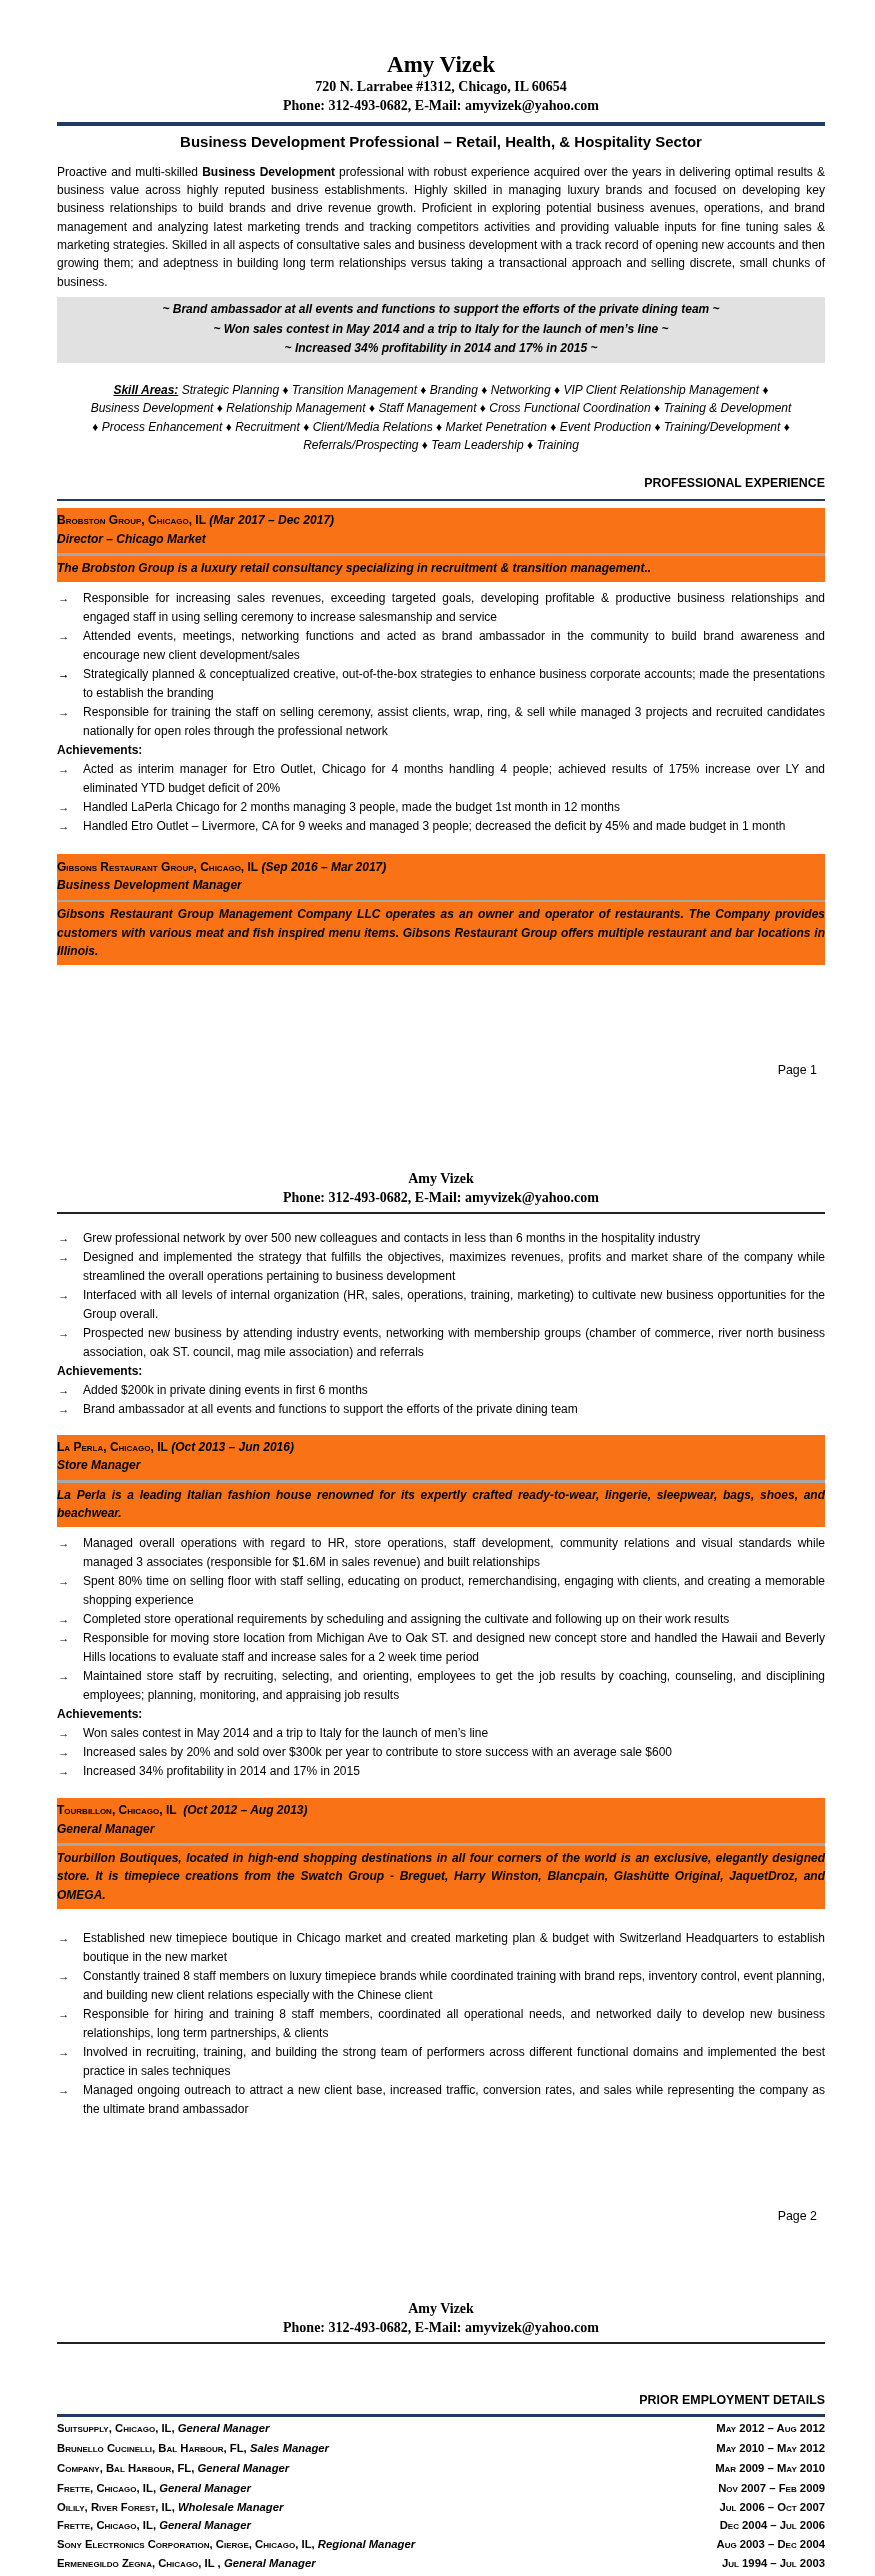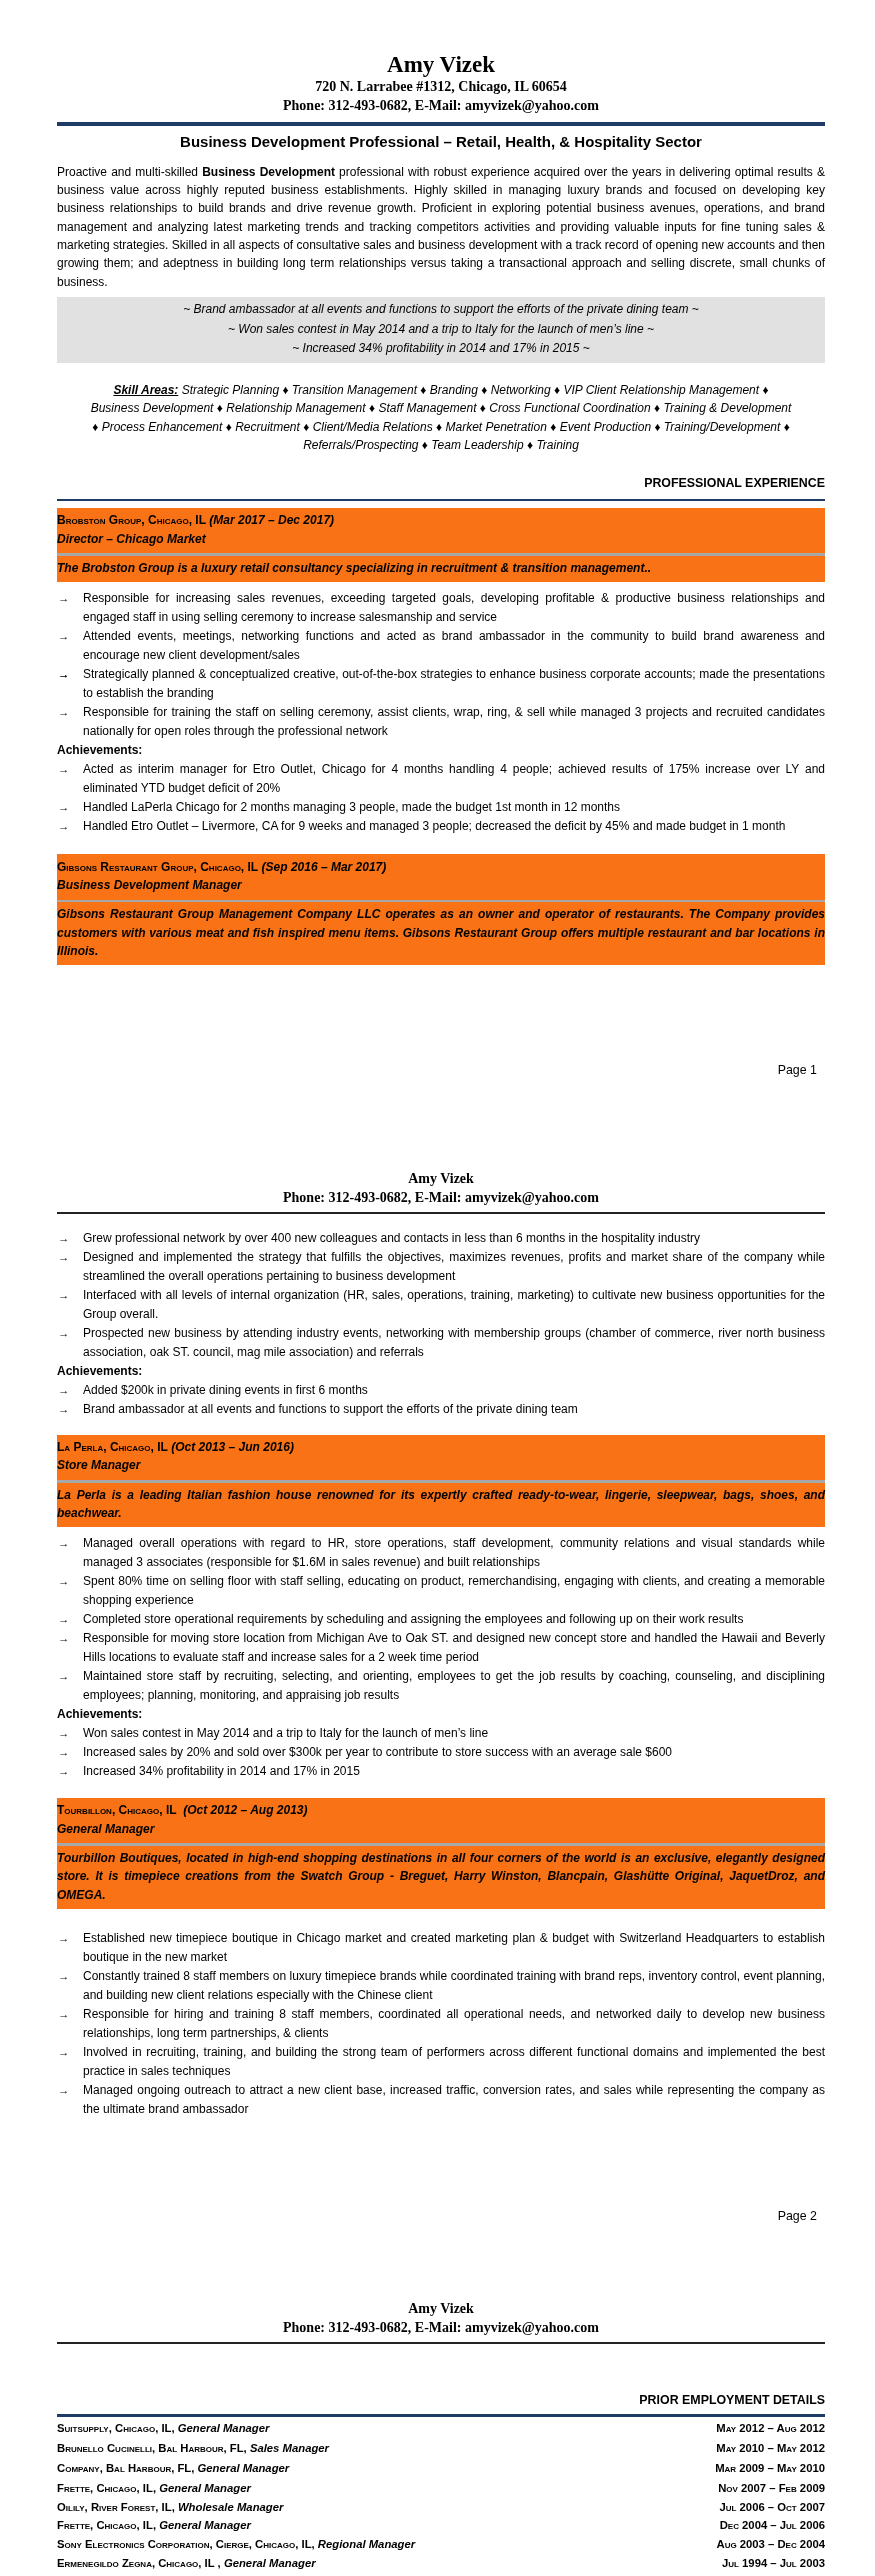--- a/index.html
+++ b/index.html
@@ -6,21 +6,21 @@
     html, body { width: 876px; background: #ffffff; }
     body { position: relative; height: 3400px; color: #000; font-family: "Liberation Sans", sans-serif; }
     .page { position: absolute; left: 0; width: 876px; }
     .content { position: absolute; left: 57px; width: 768px; }
     .hdr-name { text-align: center; font-family: "Liberation Serif", serif; font-weight: bold; }
     .hdr-line { text-align: center; font-family: "Liberation Serif", serif; font-weight: bold; font-size: 14px; line-height: 18.5px; }
     .rule-navy { height: 3.6px; background: #1f3c66; }
     .rule-black { height: 1.5px; background: #222; }
     .headline { text-align: center; font-weight: bold; font-size: 15px; line-height: 20.6px; }
     .summary { text-align: justify; font-size: 12px; line-height: 18.3px; }
-    .highlights { background: #e1e1e1; text-align: center; font-style: italic; font-weight: normal; font-size: 12px; line-height: 19.6px; padding: 3.1px 0 4.1px; }
+    .highlights { background: #e1e1e1; text-align: center; font-style: italic; font-weight: bold; font-size: 12px; line-height: 19.6px; padding: 3.1px 0 4.1px; }
     .skills { text-align: center; font-style: italic; font-size: 12px; line-height: 18.5px; padding: 0 31px; }
     .skills .lbl { font-weight: bold; text-decoration: underline; }
     .section-title { text-align: right; font-weight: bold; font-size: 12.4px; line-height: 18.5px; }
     .job-box { background: #f97316; padding: 3.1px 0 4.1px; }
     .job-head { font-size: 12px; line-height: 18.5px; font-weight: bold; }
     .job-head .sc { font-variant: small-caps; }
     .job-head .dates { font-style: italic; }
     .job-role { font-size: 12px; line-height: 18.5px; font-weight: bold; font-style: italic; }
     .job-sep { height: 2.6px; background: #a8a8a8; margin: 5.2px 0 3.1px; }
     .job-desc { font-style: italic; font-size: 12px; line-height: 18.5px; text-align: justify; font-weight: bold; }
@@ -89,41 +89,41 @@
   <div class="page-no" style="top:1063px;">Page 1</div>
 </div>
 
 <div class="page" style="top:1170px;">
   <div class="content" style="top:0;">
     <div class="hdr-name" style="font-size:14px; line-height:18.5px;">Amy Vizek</div>
     <div class="hdr-line">Phone: 312-493-0682, E-Mail: amyvizek@yahoo.com</div>
     <div class="rule-black" style="margin-top:5.2px;"></div>
 
     <ul class="bullets" style="margin-top:15.5px;">
-      <li><span class="arr">→</span><span>Grew professional network by over 400 new colleagues and contacts in less than 6 months in the hospitality industry</span></li>
+      <li><span class="arr">→</span><span>Grew professional network by over 500 new colleagues and contacts in less than 6 months in the hospitality industry</span></li>
       <li><span class="arr">→</span><span>Designed and implemented the strategy that fulfills the objectives, maximizes revenues, profits and market share of the company while streamlined the overall operations pertaining to business development</span></li>
       <li><span class="arr">→</span><span>Interfaced with all levels of internal organization (HR, sales, operations, training, marketing) to cultivate new business opportunities for the Group overall.</span></li>
       <li><span class="arr">→</span><span>Prospected new business by attending industry events, networking with membership groups (chamber of commerce, river north business association, oak ST. council, mag mile association) and referrals</span></li>
     </ul>
     <div class="ach">Achievements:</div>
     <ul class="bullets">
       <li><span class="arr">→</span><span>Added $200k in private dining events in first 6 months</span></li>
       <li><span class="arr">→</span><span>Brand ambassador at all events and functions to support the efforts of the private dining team</span></li>
     </ul>
 
     <div class="job-box" style="margin-top:15.5px;">
       <div class="job-head"><span class="sc">La Perla, Chicago, IL</span> <span class="dates">(Oct 2013 – Jun 2016)</span></div>
       <div class="job-role">Store Manager</div>
       <div class="job-sep"></div>
       <div class="job-desc">La Perla is a leading Italian fashion house renowned for its expertly crafted ready-to-wear, lingerie, sleepwear, bags, shoes, and beachwear.</div>
     </div>
     <ul class="bullets" style="margin-top:7.2px;">
       <li><span class="arr">→</span><span>Managed overall operations with regard to HR, store operations, staff development, community relations and visual standards while managed 3 associates (responsible for $1.6M in sales revenue) and built relationships</span></li>
       <li><span class="arr">→</span><span>Spent 80% time on selling floor with staff selling, educating on product, remerchandising, engaging with clients, and creating a memorable shopping experience</span></li>
-      <li><span class="arr">→</span><span>Completed store operational requirements by scheduling and assigning the employees and following up on their work results</span></li>
+      <li><span class="arr">→</span><span>Completed store operational requirements by scheduling and assigning the cultivate and following up on their work results</span></li>
       <li><span class="arr">→</span><span>Responsible for moving store location from Michigan Ave to Oak ST. and designed new concept store and handled the Hawaii and Beverly Hills locations to evaluate staff and increase sales for a 2 week time period</span></li>
       <li><span class="arr">→</span><span>Maintained store staff by recruiting, selecting, and orienting, employees to get the job results by coaching, counseling, and disciplining employees; planning, monitoring, and appraising job results</span></li>
     </ul>
     <div class="ach">Achievements:</div>
     <ul class="bullets">
       <li><span class="arr">→</span><span>Won sales contest in May 2014 and a trip to Italy for the launch of men’s line</span></li>
       <li><span class="arr">→</span><span>Increased sales by 20% and sold over $300k per year to contribute to store success with an average sale $600</span></li>
       <li><span class="arr">→</span><span>Increased 34% profitability in 2014 and 17% in 2015</span></li>
     </ul>
 

